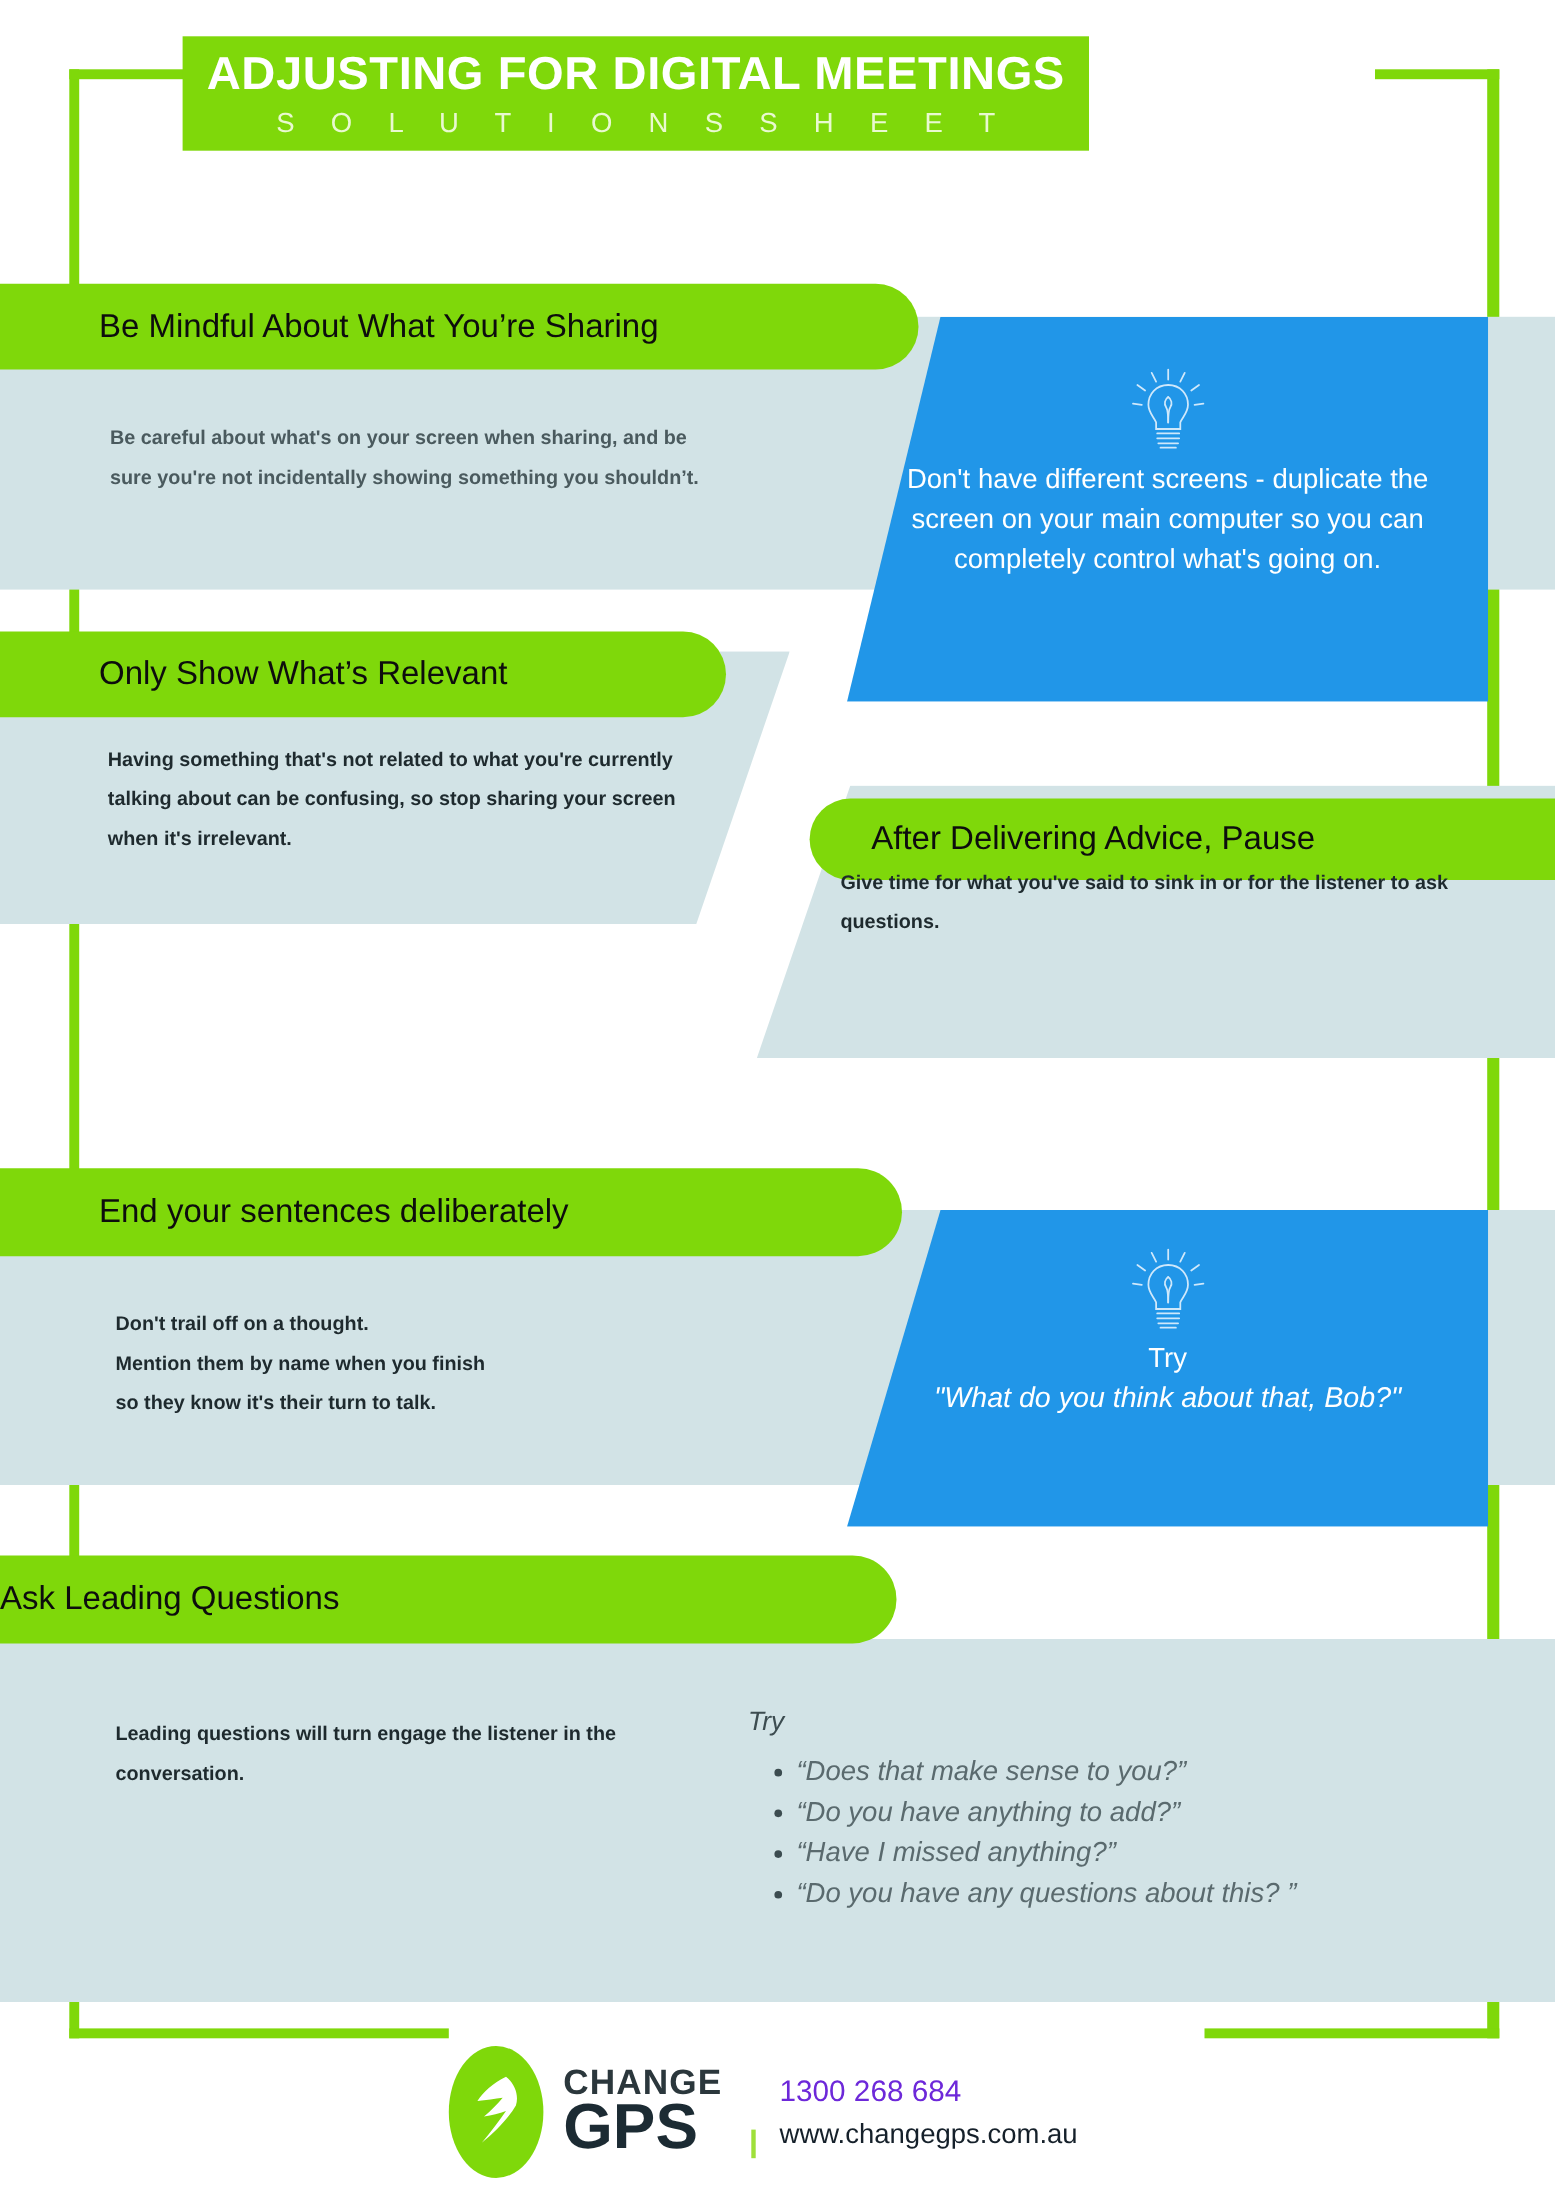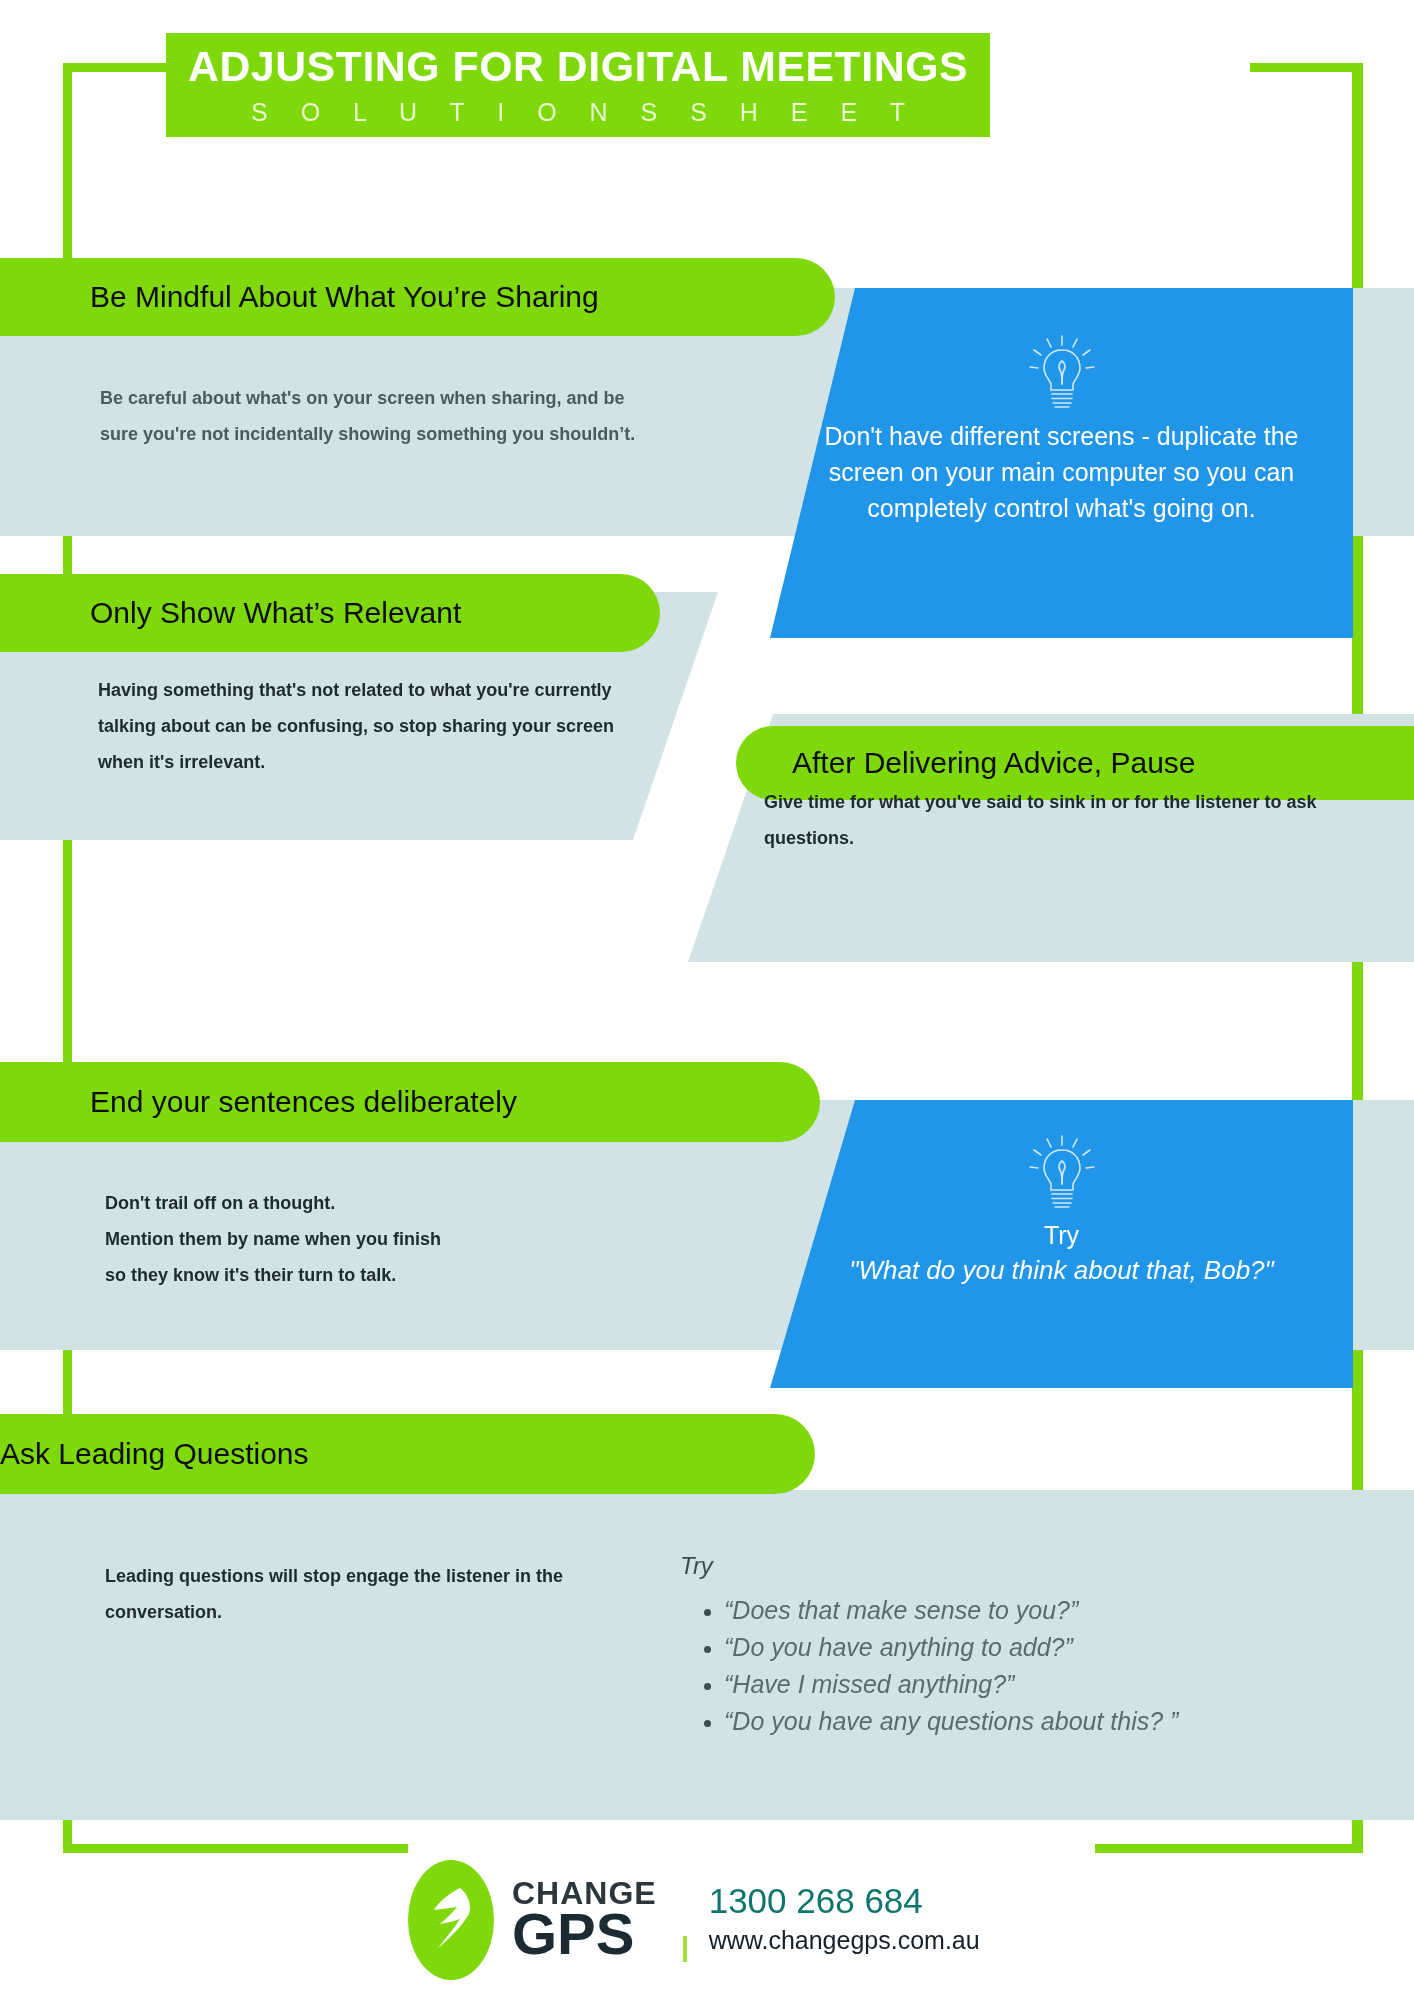--- a/index.html
+++ b/index.html
@@ -122,21 +122,21 @@
   .logo-oval{
     width:86px;height:120px;border-radius:50%;background:#7fd80a;
     position:relative;flex:none;
   }
   .logo-mark{position:absolute;left:18px;top:26px;}
   .logo-words{margin-left:18px;line-height:1;}
   .logo-change{font-size:32px;font-weight:bold;color:#2b373c;letter-spacing:1px;}
   .logo-gps{font-size:58px;font-weight:bold;color:#1c2b33;letter-spacing:0px;margin-top:-4px;}
   .divider-bar{width:4px;height:26px;background:#9fe03a;margin:0 14px 0 26px;align-self:flex-end;margin-bottom:18px;}
   .contact{margin-left:8px;}
-  .contact-phone{font-size:35px;color:#0f766e;font-weight:400;line-height:40px;}
+  .contact-phone{font-size:27px;color:#6d28d9;font-weight:400;line-height:40px;}
   .contact-web{font-size:25px;color:#15202a;font-weight:300;line-height:38px;}
 </style>
 </head>
 <body>
 
 <div class="frame-left"></div>
 <div class="frame-right"></div>
 <div class="frame-top-left"></div>
 <div class="frame-top-right"></div>
 <div class="frame-bot-left"></div>
@@ -207,21 +207,21 @@
   <div class="tip-try">Try</div>
   <div class="tip-quote">"What do you think about that, Bob?"</div>
 </div>
 
 <div class="band" style="left:0;top:1490px;width:1414px;height:330px;"></div>
 
 <div class="pill pill-rightcap" style="left:0;top:1414px;width:815px;height:80px;">
   <span class="pill-title">Ask Leading Questions</span>
 </div>
 
-<div class="body-text body-dark" style="left:105px;top:1558px;width:530px;">Leading questions will stop engage the listener in the conversation.</div>
+<div class="body-text body-dark" style="left:105px;top:1558px;width:530px;">Leading questions will turn engage the listener in the conversation.</div>
 
 <div class="try-label" style="left:680px;top:1552px;">Try</div>
 
 <ul class="try-list" style="left:690px;top:1592px;width:700px;">
   <li>“Does that make sense to you?”</li>
   <li>“Do you have anything to add?”</li>
   <li>“Have I missed anything?”</li>
   <li>“Do you have any questions about this? ”</li>
 </ul>
 

